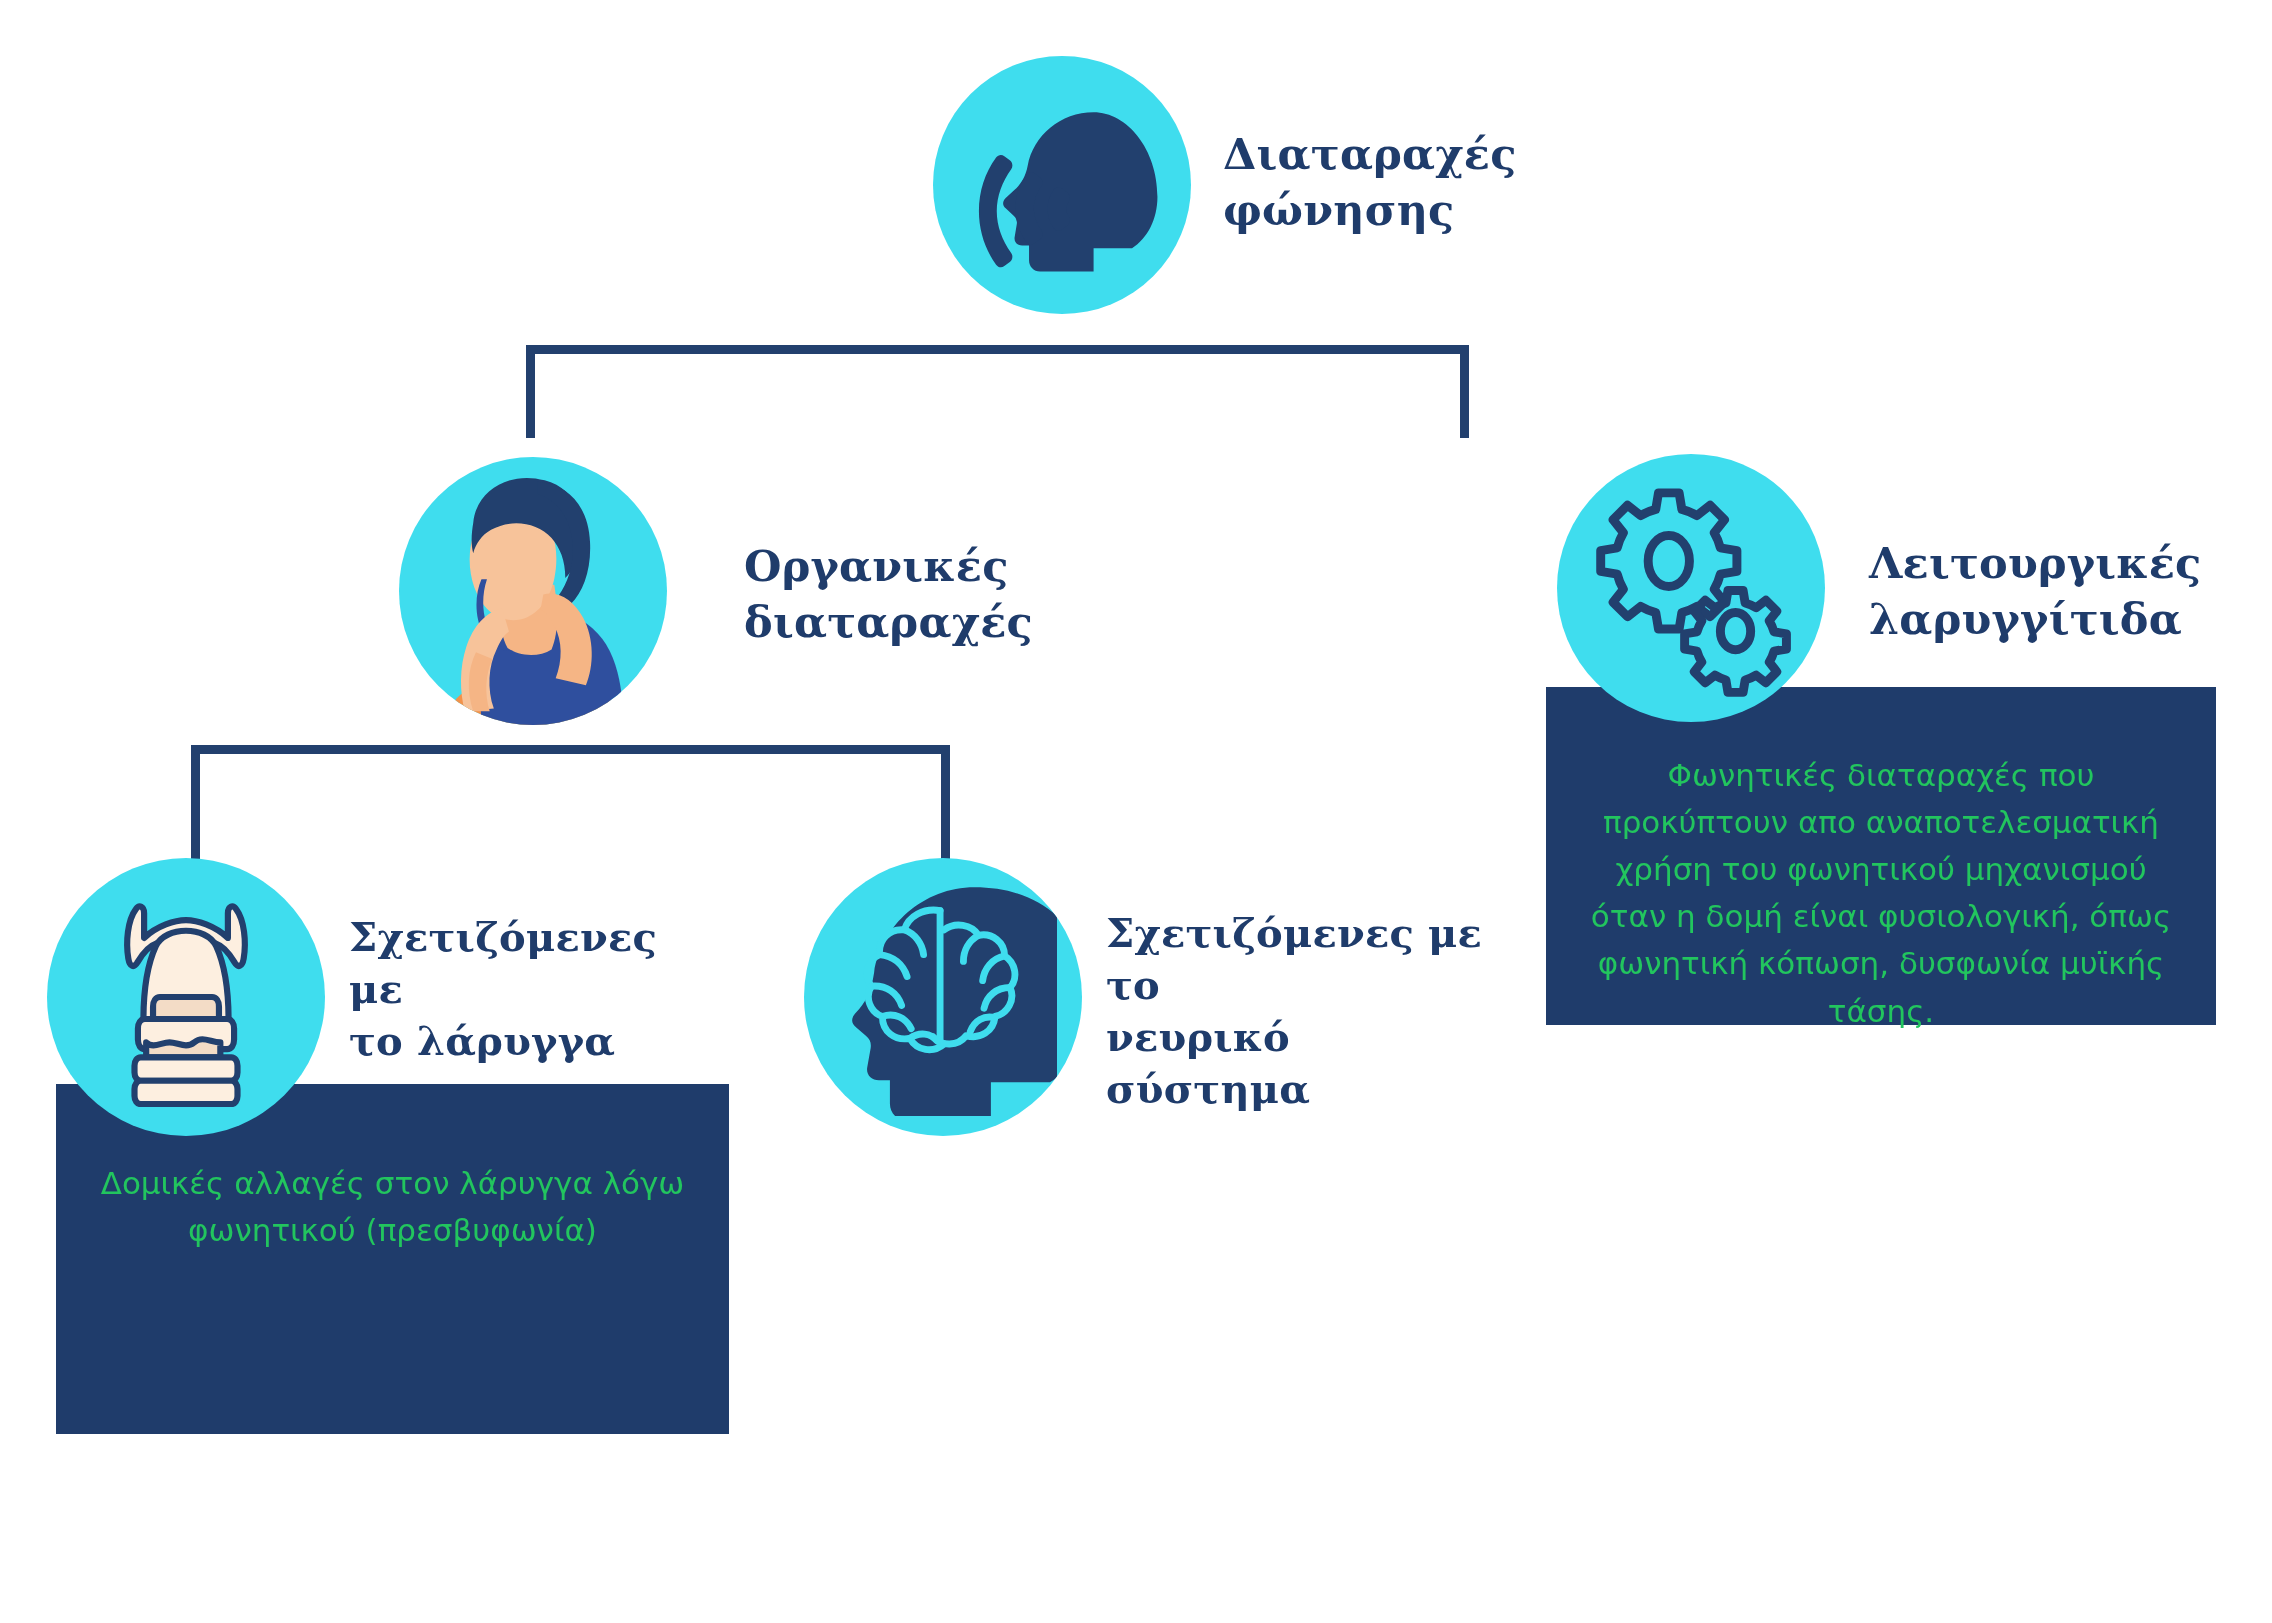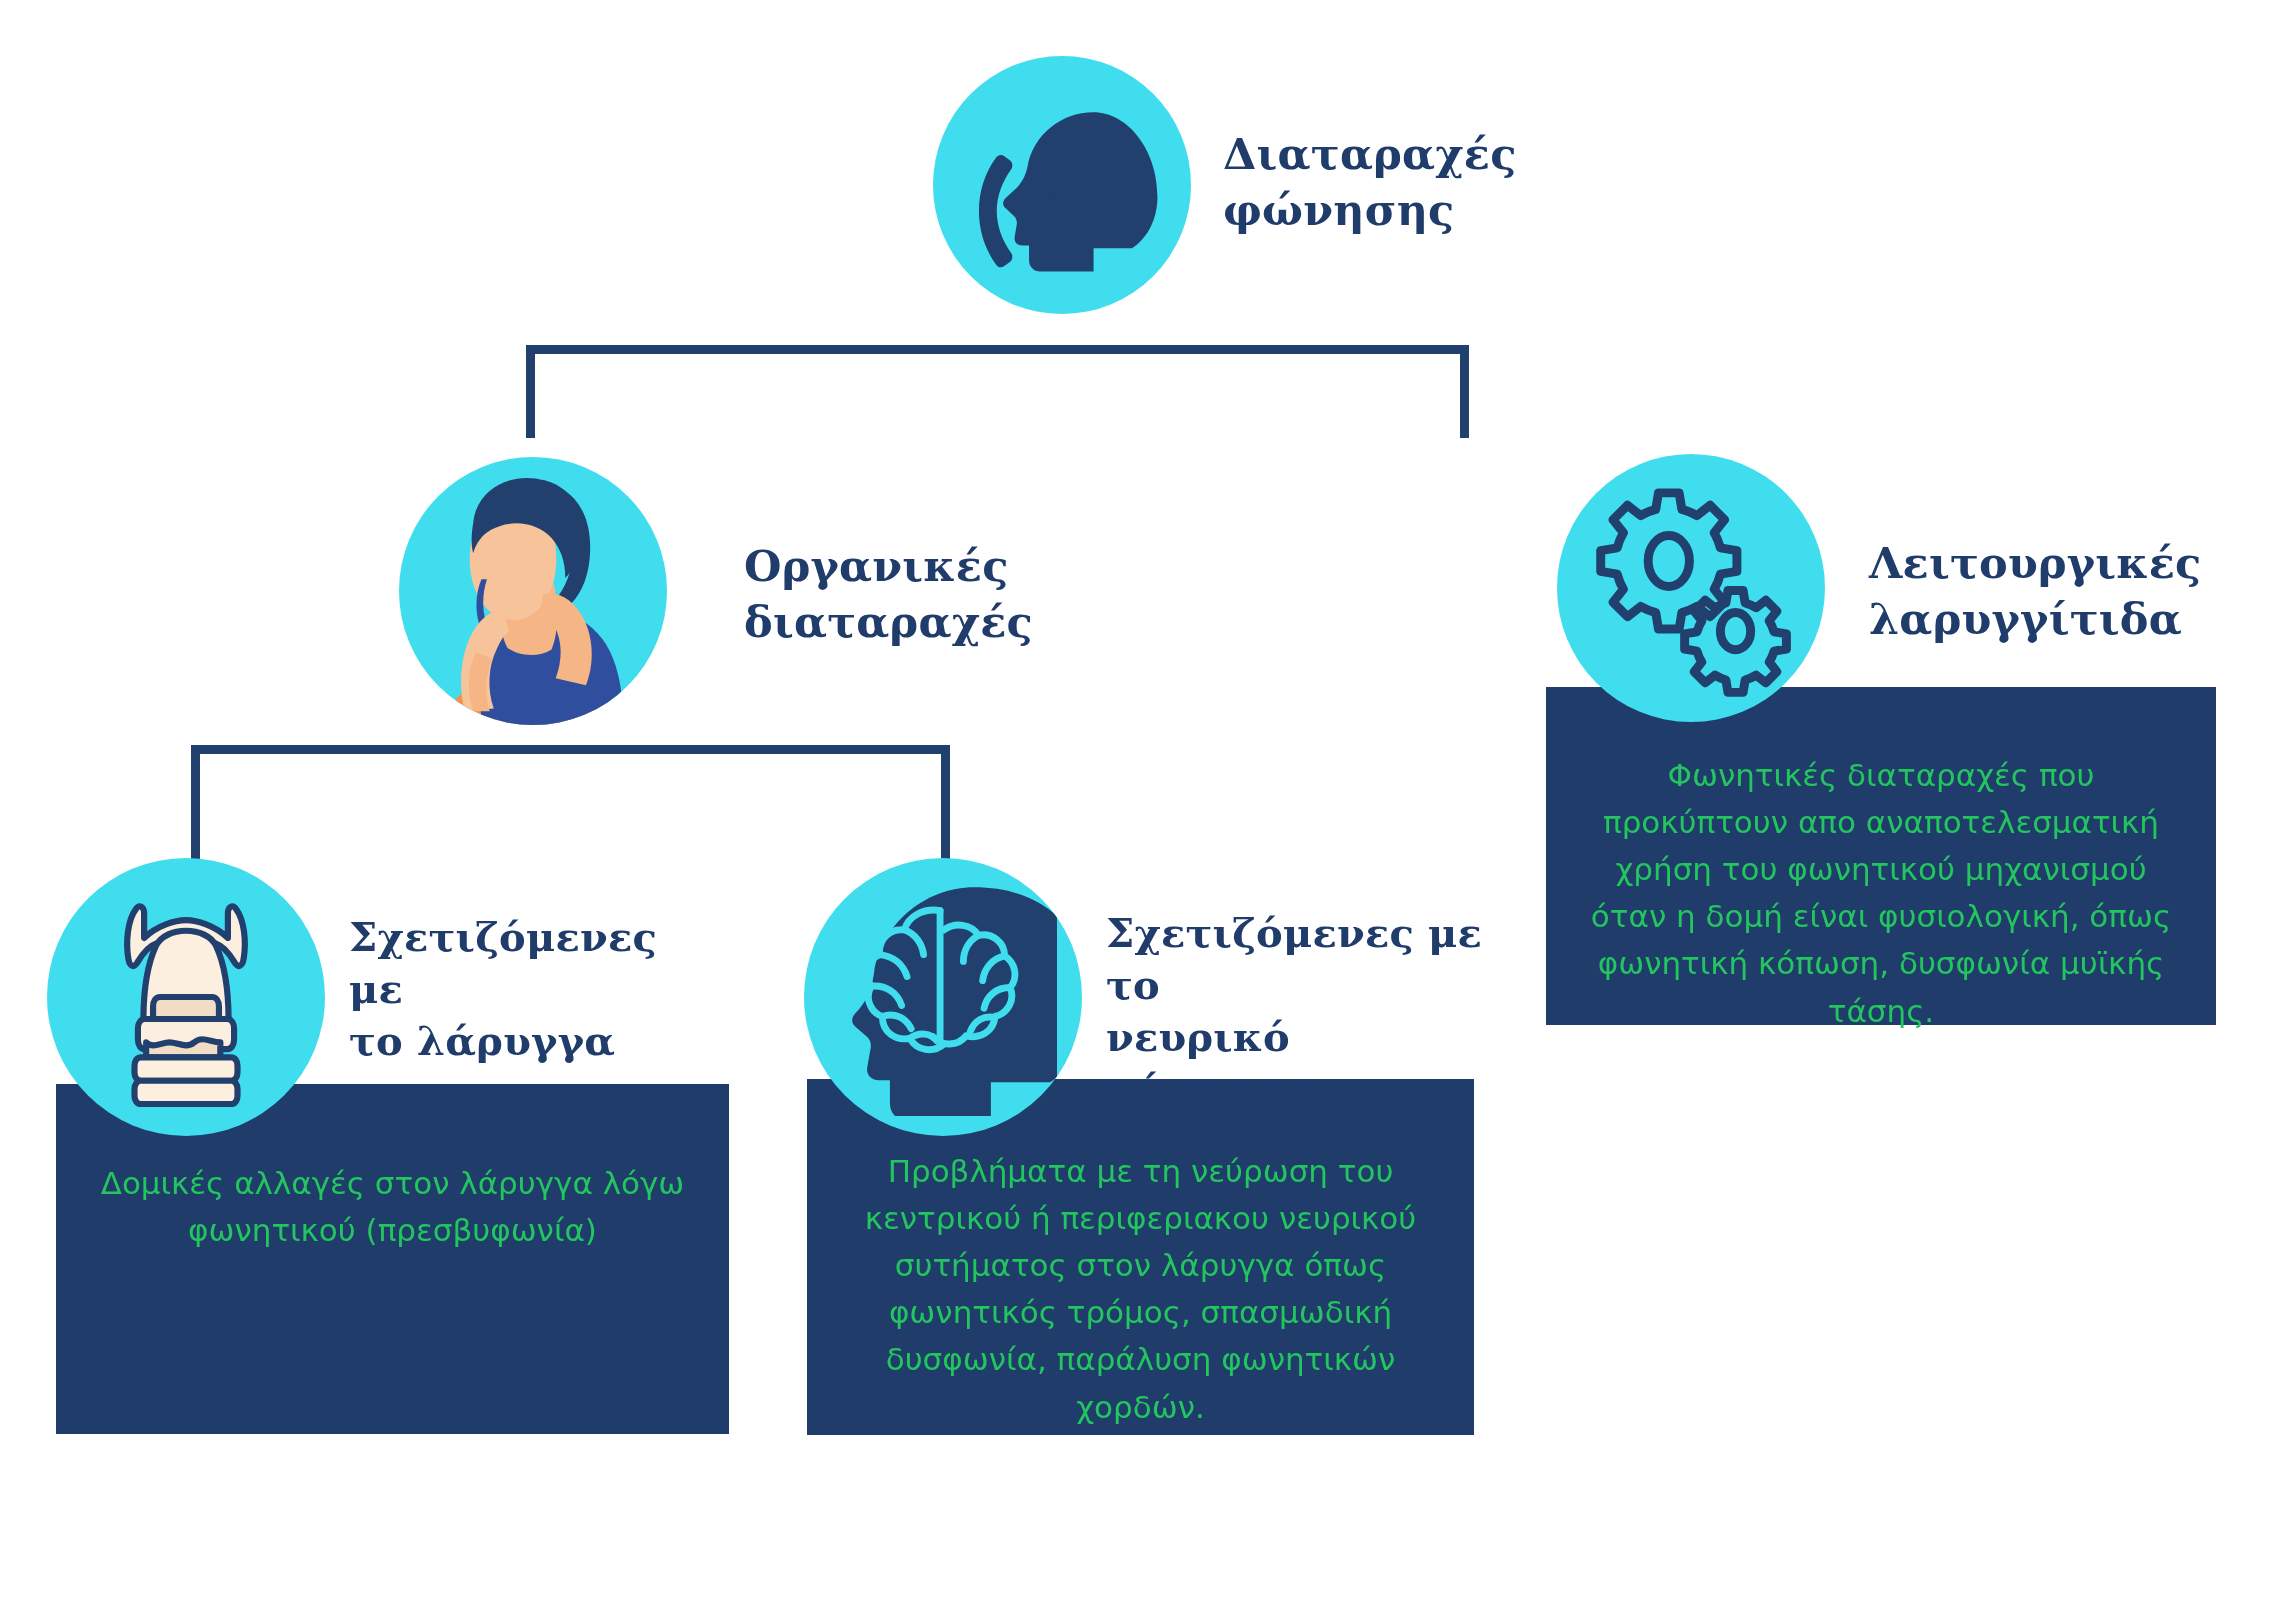--- a/index.html
+++ b/index.html
@@ -82,23 +82,20 @@
   <div class="connector" style="left:941px; top:745px; width:9px; height:276px;"></div>
 
   <div class="desc-box" style="left:1546px; top:687px; width:670px; height:338px; padding:65px 32px 0 32px;">
     <span class="desc-text">Φωνητικές διαταραχές που προκύπτουν απο αναποτελεσματική χρήση του φωνητικού μηχανισμού όταν η δομή είναι φυσιολογική, όπως φωνητική κόπωση, δυσφωνία μυϊκής  τάσης.</span>
   </div>
 
   <div class="desc-box" style="left:56px; top:1084px; width:673px; height:350px; padding:76px 30px 0 30px;">
     <span class="desc-text">Δομικές αλλαγές στον λάρυγγα λόγω φωνητικού (πρεσβυφωνία)</span>
   </div>
 
-  <div class="desc-box" style="left:807px; top:1079px; width:667px; height:356px; padding:69px 30px 0 30px;">
-    <span class="desc-text">Προβλήματα με τη νεύρωση του κεντρικού ή περιφεριακου νευρικού συτήματος στον λάρυγγα όπως φωνητικός τρόμος, σπασμωδική δυσφωνία, παράλυση φωνητικών χορδών.</span>
-  </div>
 
   <div class="node-circle" style="left:933px; top:56px; width:258px; height:258px;">
     <span>
       <svg width="206" height="206" viewBox="0 0 300 300" aria-hidden="true">
         <g fill="#22406E">
           <path d="M196 44 c-48 0 -88 34 -96 78 c-3 16 -10 27 -19 35 l-13 12 c-5 5 -5 11 0 15 l12 11 c4 4 5 8 4 13 l-3 18 c-1 7 4 12 11 12 l10 0 l0 22 c0 9 7 16 16 16 l78 0 l0 -34 l56 0 c22 -14 37 -42 37 -75 c0 -69 -44 -123 -93 -123 z"></path>
           <path d="M66 108 c-4 -3 -9 -2 -12 2 c-16 22 -25 49 -25 78 c0 29 9 56 25 78 c3 4 8 5 12 2 l8 -6 c4 -3 5 -9 2 -13 c-13 -18 -21 -39 -21 -61 c0 -22 8 -43 21 -61 c3 -4 2 -10 -2 -13 z"></path>
           <path d="M110 133 c-4 -3 -9 -2 -12 2 c-10 14 -16 31 -16 49 c0 18 6 35 16 49 c3 4 8 5 12 2 l8 -6 c4 -3 5 -9 2 -13 c-7 -10 -11 -21 -11 -32 c0 -11 4 -22 11 -32 c3 -4 2 -10 -2 -13 z"></path>
           <path d="M150 155 c-4 -3 -9 -2 -12 2 c-6 8 -9 18 -9 28 c0 10 3 20 9 28 c3 4 8 5 12 2 l8 -6 c4 -3 4 -9 2 -13 c-3 -4 -4 -8 -4 -11 c0 -3 1 -7 4 -11 c2 -4 2 -10 -2 -13 z"></path>
         </g>

